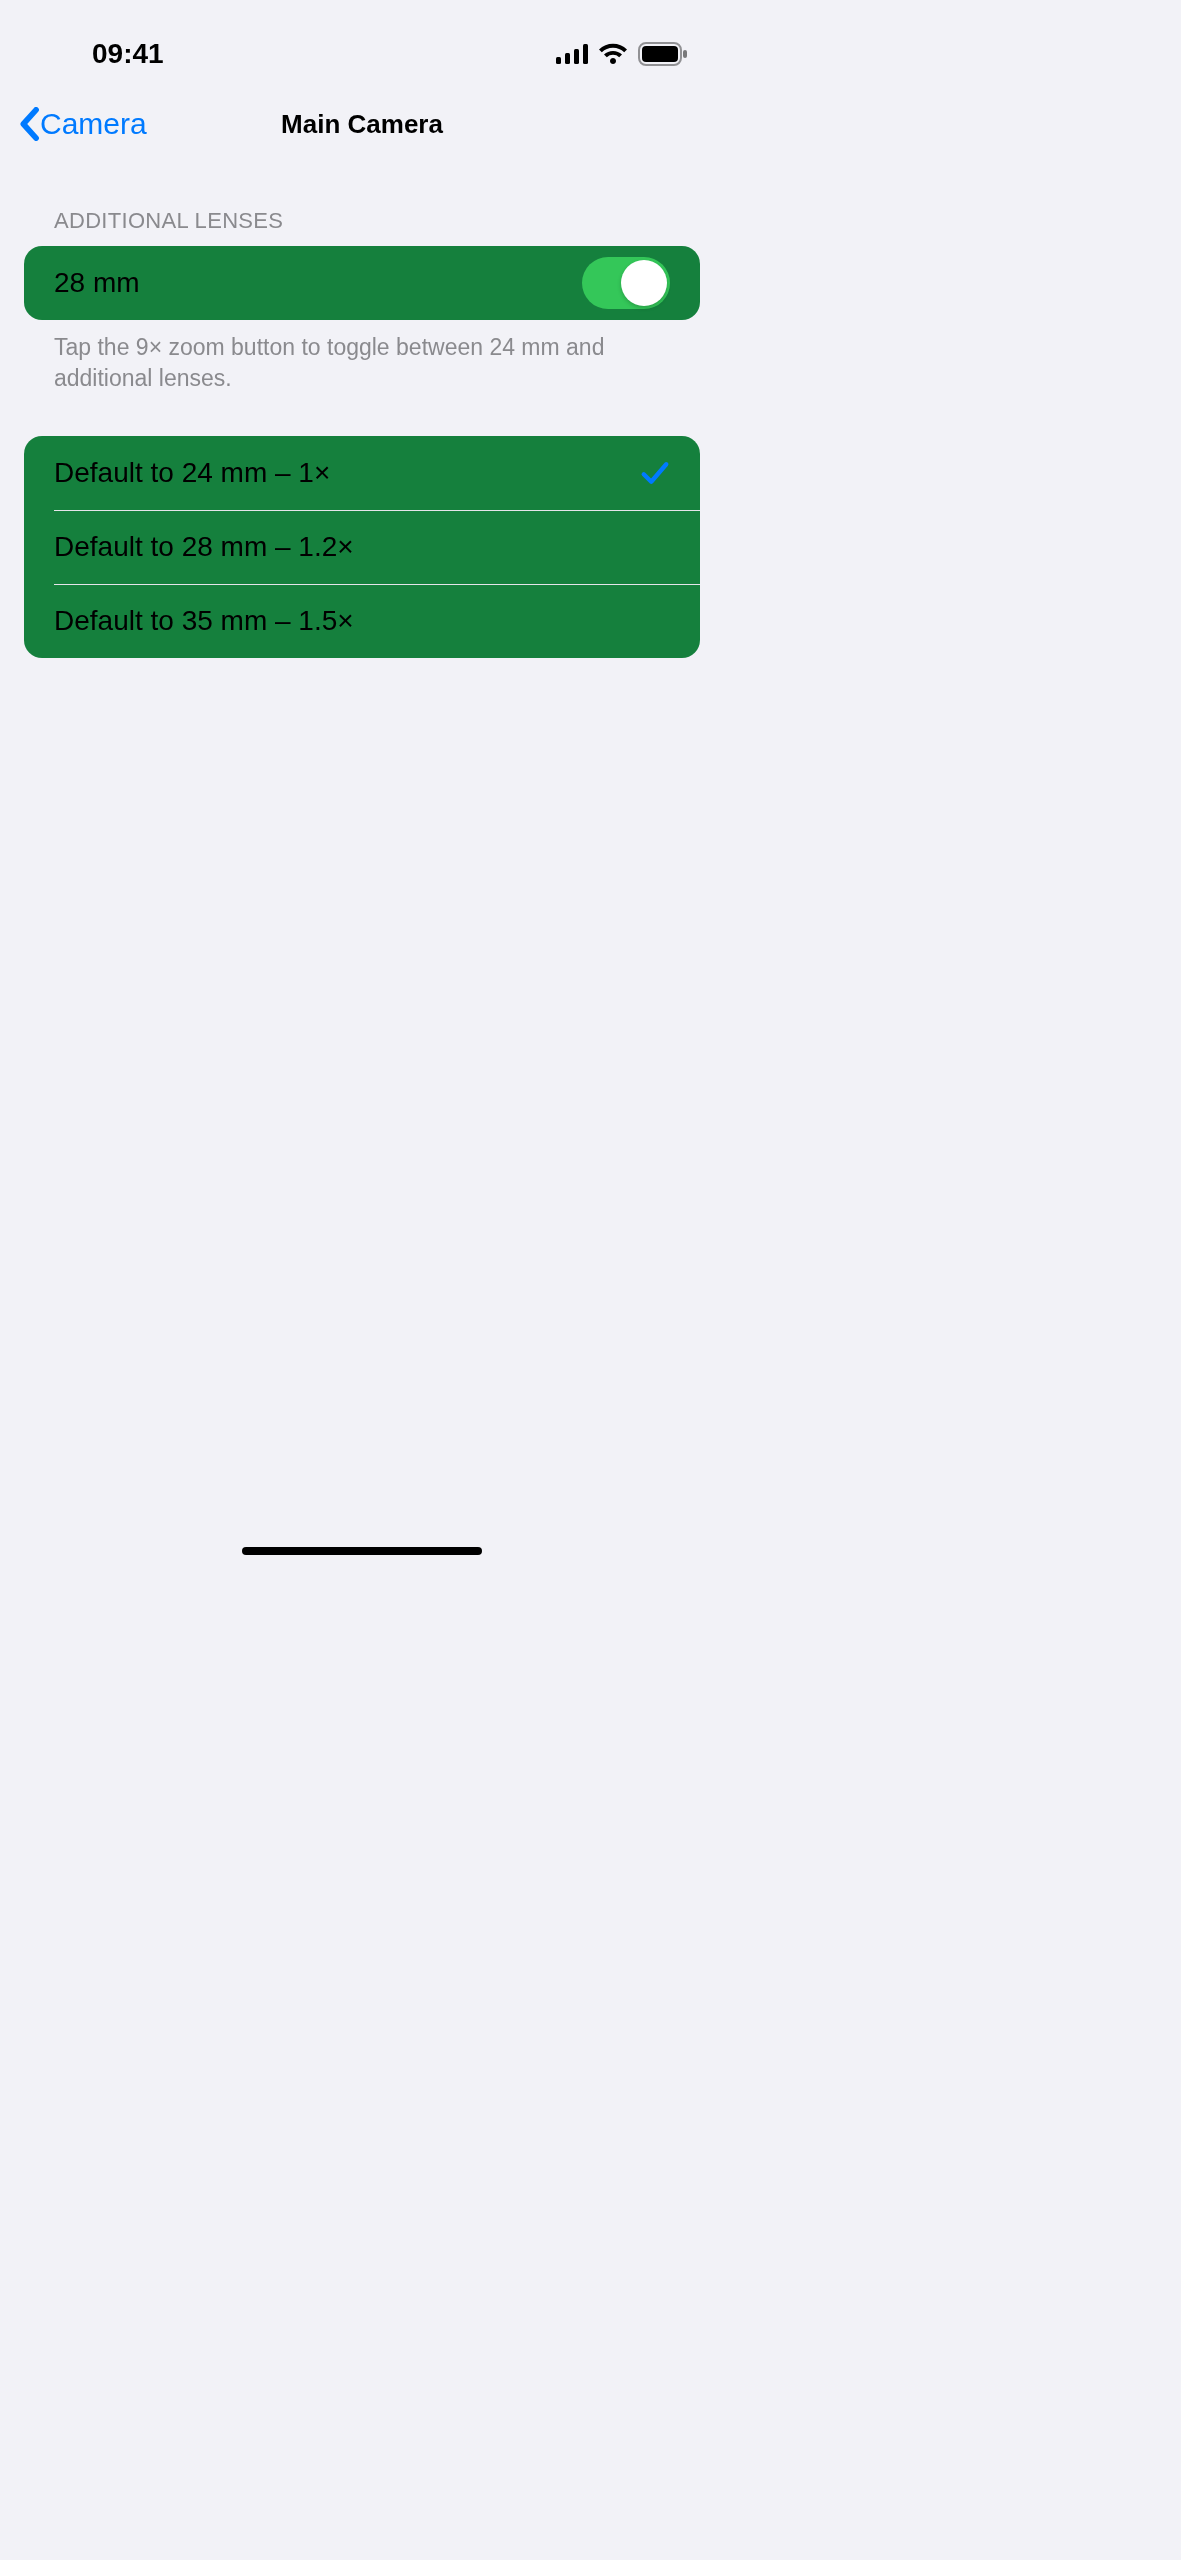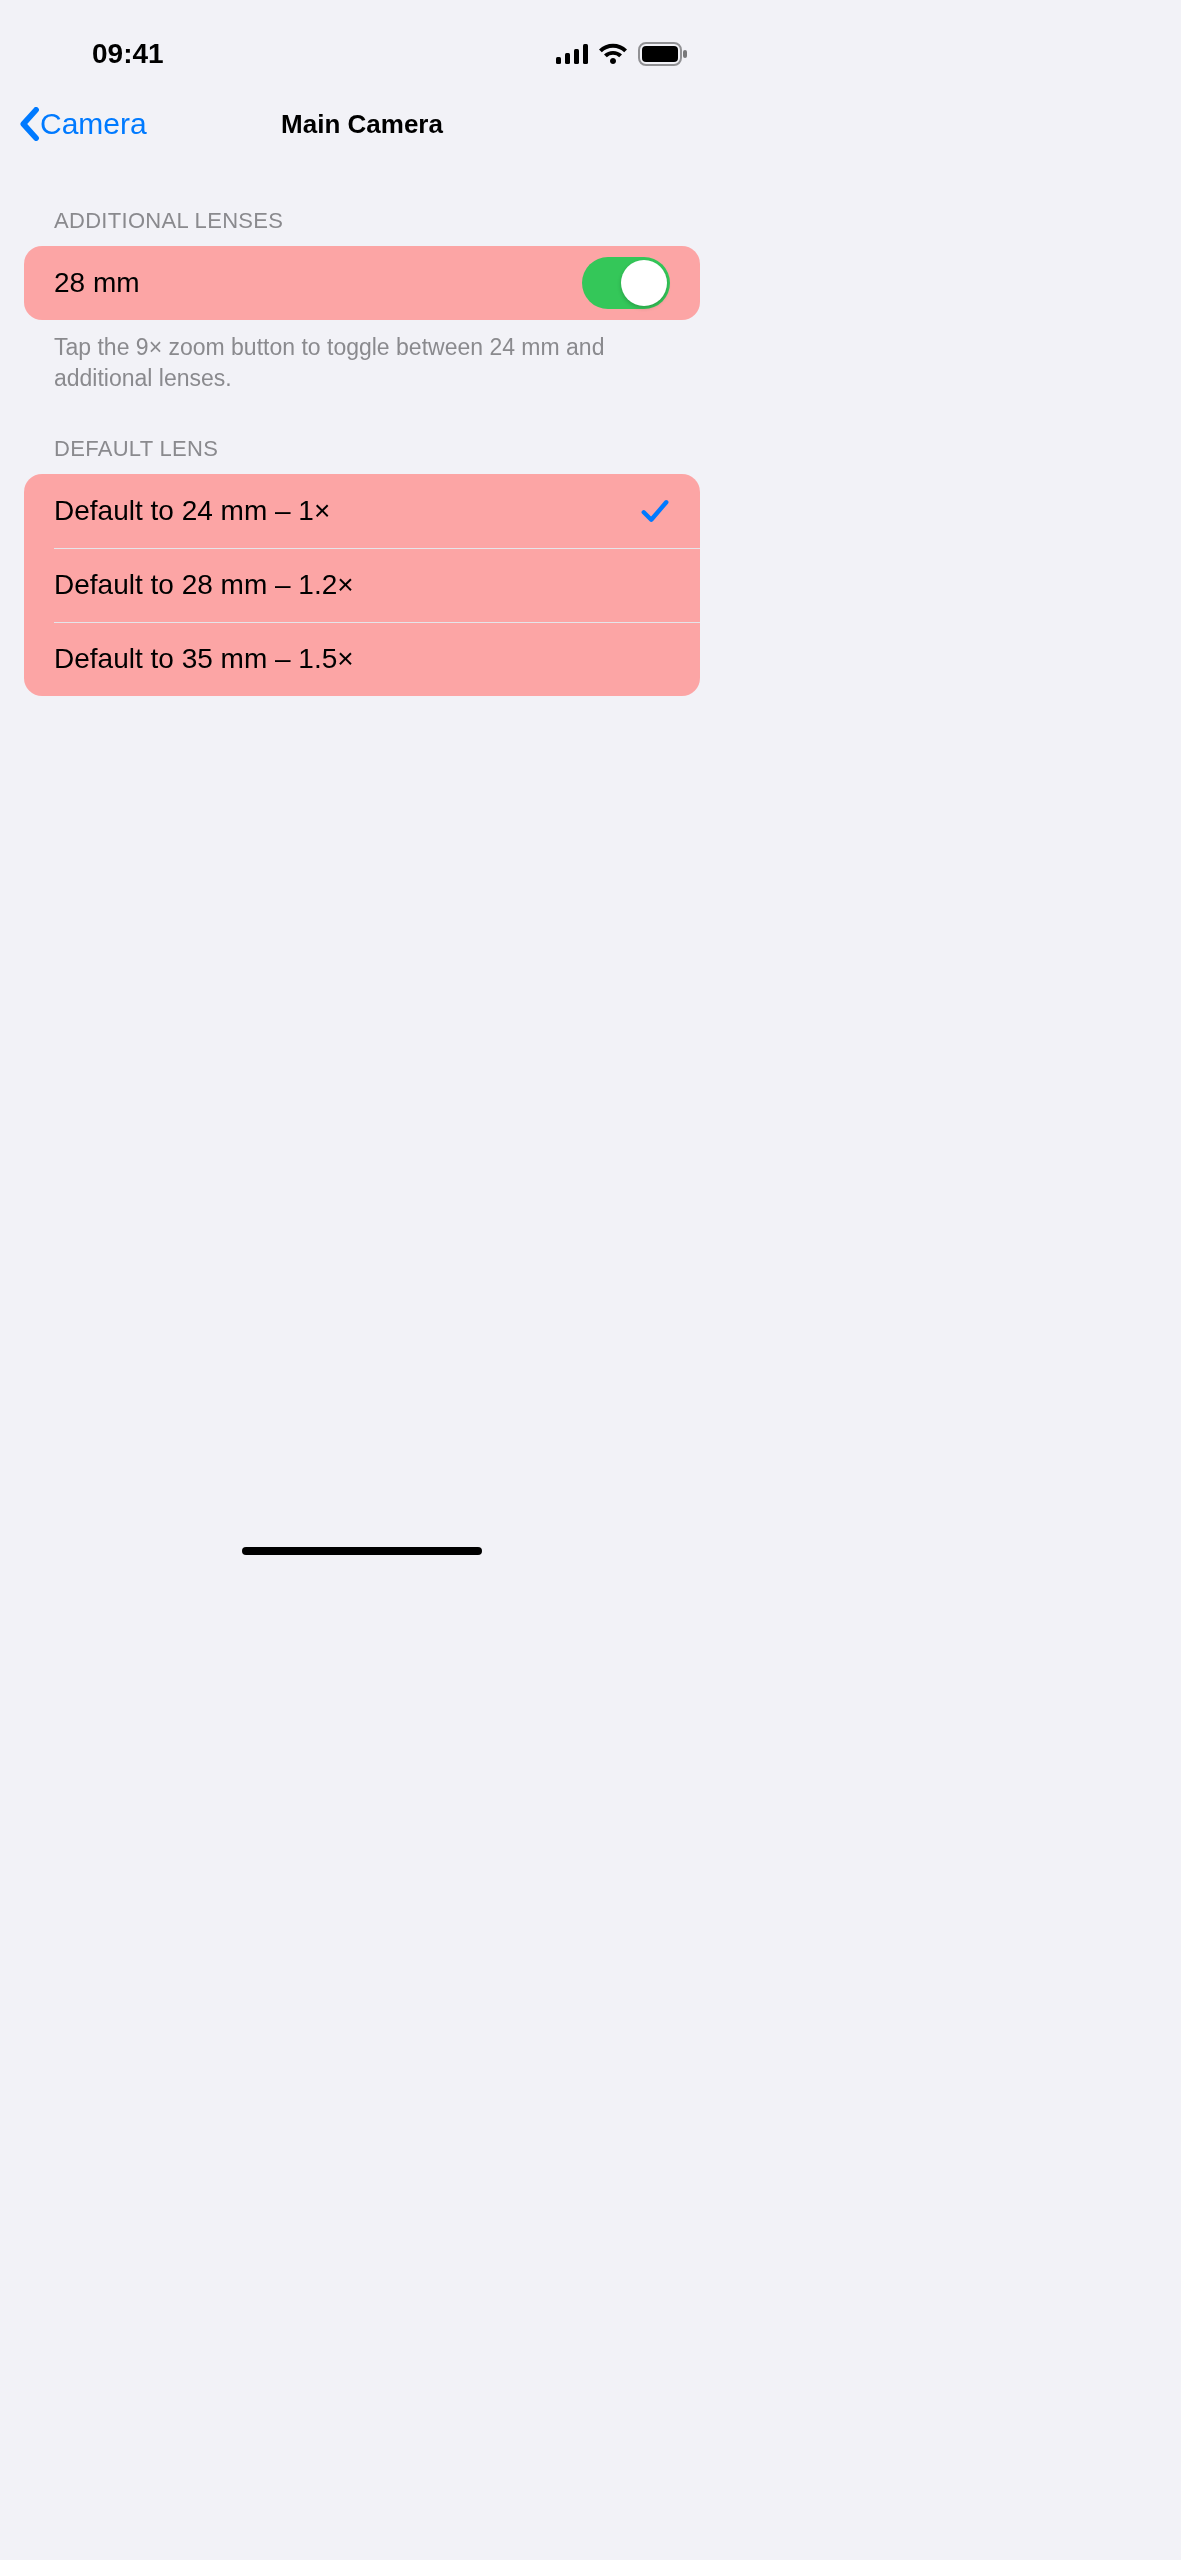--- a/index.html
+++ b/index.html
@@ -82,21 +82,21 @@
       padding: 0 30px 12px 30px;
     }
     .section-footer {
       font-size: 23px;
       color: #8a8a8e;
       padding: 12px 30px 0 30px;
       line-height: 1.35;
     }
 
     .group {
-      background: #fca5a5;
+      background: #15803d;
       border-radius: 18px;
       overflow: hidden;
     }
 
     .row {
       display: flex;
       align-items: center;
       justify-content: space-between;
       min-height: 74px;
       padding: 0 30px;
@@ -208,21 +208,20 @@
       <div class="row-label">28 mm</div>
       <div class="toggle">
         <div class="toggle-knob"></div>
       </div>
     </div>
   </div>
   <div class="section-footer">Tap the 9× zoom button to toggle between 24 mm and additional lenses.</div>
 
   <div class="spacer"></div>
 
-  <div class="section-header">DEFAULT LENS</div>
   <div class="group">
     <div class="row">
       <div class="row-label">Default to 24 mm – 1×</div>
       <span class="checkmark">
         <svg viewBox="0 0 24 24">
             <polyline points="3,13 9,19 21,5" fill="none" stroke="#007aff" stroke-width="3.5" stroke-linecap="round" stroke-linejoin="round"></polyline>
           </svg>
       </span>
     </div>
     <div class="row">

